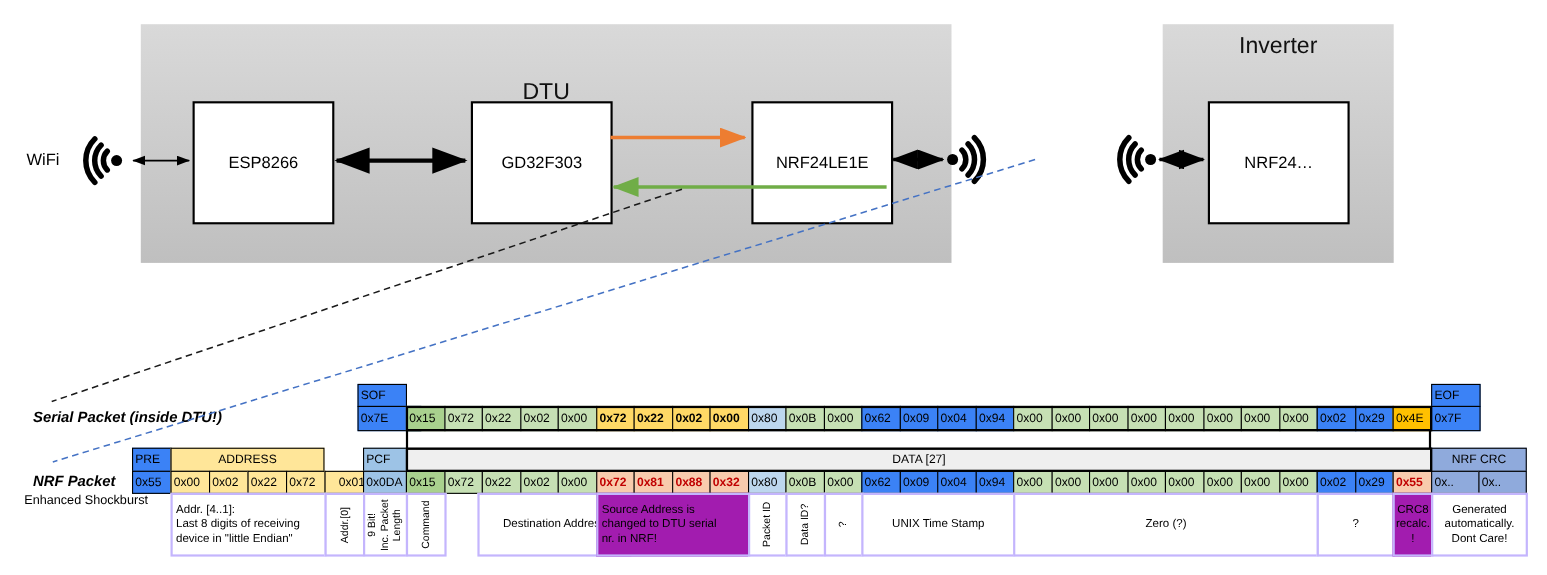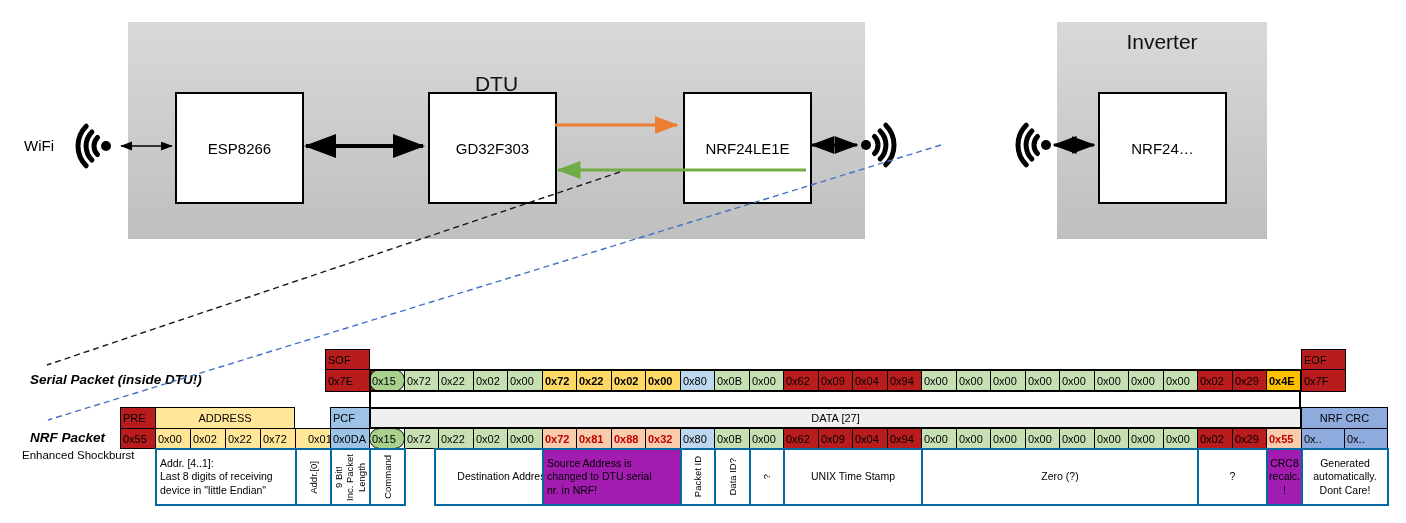--- a/index.html
+++ b/index.html
@@ -10,32 +10,32 @@
   .chip{position:absolute;width:125px;height:108px;background:#fff;border:2px solid #000;
         display:flex;align-items:center;justify-content:center;font-size:15px;}
   #wifi-label{position:absolute;left:24px;top:137px;font-size:15px;}
   .pkt-label{position:absolute;font-weight:bold;font-style:italic;font-size:13.5px;white-space:nowrap;}
   .sub-label{position:absolute;font-size:11.5px;white-space:nowrap;}
   svg.overlay{position:absolute;left:0;top:0;pointer-events:none;z-index:6;}
   
   .cell{position:absolute;border:1px solid #000;box-sizing:border-box;font-size:11px;
         display:flex;align-items:center;overflow:hidden;padding-left:2px;white-space:nowrap;z-index:2;}
   .cell.center{justify-content:center;padding-left:0;}
-  .bg-gray{background:#b91c1c;}
+  .bg-gray{background:#3b82f6;}
   .bg-lgray{background:#efefef;}
   .bg-yellow{background:#ffe699;}
   .bg-pcf{background:#9dc3e6;}
   .bg-blue{background:#bdd7ee;}
   .bg-crc{background:#8faadc;}
-  .bg-gdark{background:#a9d18e;border-radius:11px;}
+  .bg-gdark{background:#a9d18e;}
   .bg-glight{background:#c6e0b4;}
   .bg-orange{background:#ffd966;font-weight:bold;}
-  .bg-gold{background:#ffc000;font-weight:bold;}
+  .bg-gold{background:#ffc000;font-weight:normal;}
   .bg-salmon{background:#f8cbad;font-weight:bold;color:#c00000;}
-  .ann{position:absolute;border:2px solid #0369a1;box-sizing:border-box;background:#fff;
+  .ann{position:absolute;border:2px solid #c4b5fd;box-sizing:border-box;background:#fff;
        display:flex;flex-direction:column;justify-content:center;align-items:center;
        font-size:10.5px;line-height:1.25;white-space:pre-line;text-align:center;
        padding:2px 3px;z-index:3;overflow:hidden;}
   .ann.left{align-items:flex-start;text-align:left;}
   .ann.salmon{background:#a21caf;}
   .ann .vtext{writing-mode:vertical-rl;transform:rotate(180deg);font-size:9.5px;line-height:1.2;
        white-space:pre-line;text-align:center;}
   .thick{position:absolute;border:2px solid #000;box-sizing:border-box;background:transparent;z-index:4;pointer-events:none;}
   .vline{position:absolute;width:2px;background:#000;z-index:4;}
 </style>

